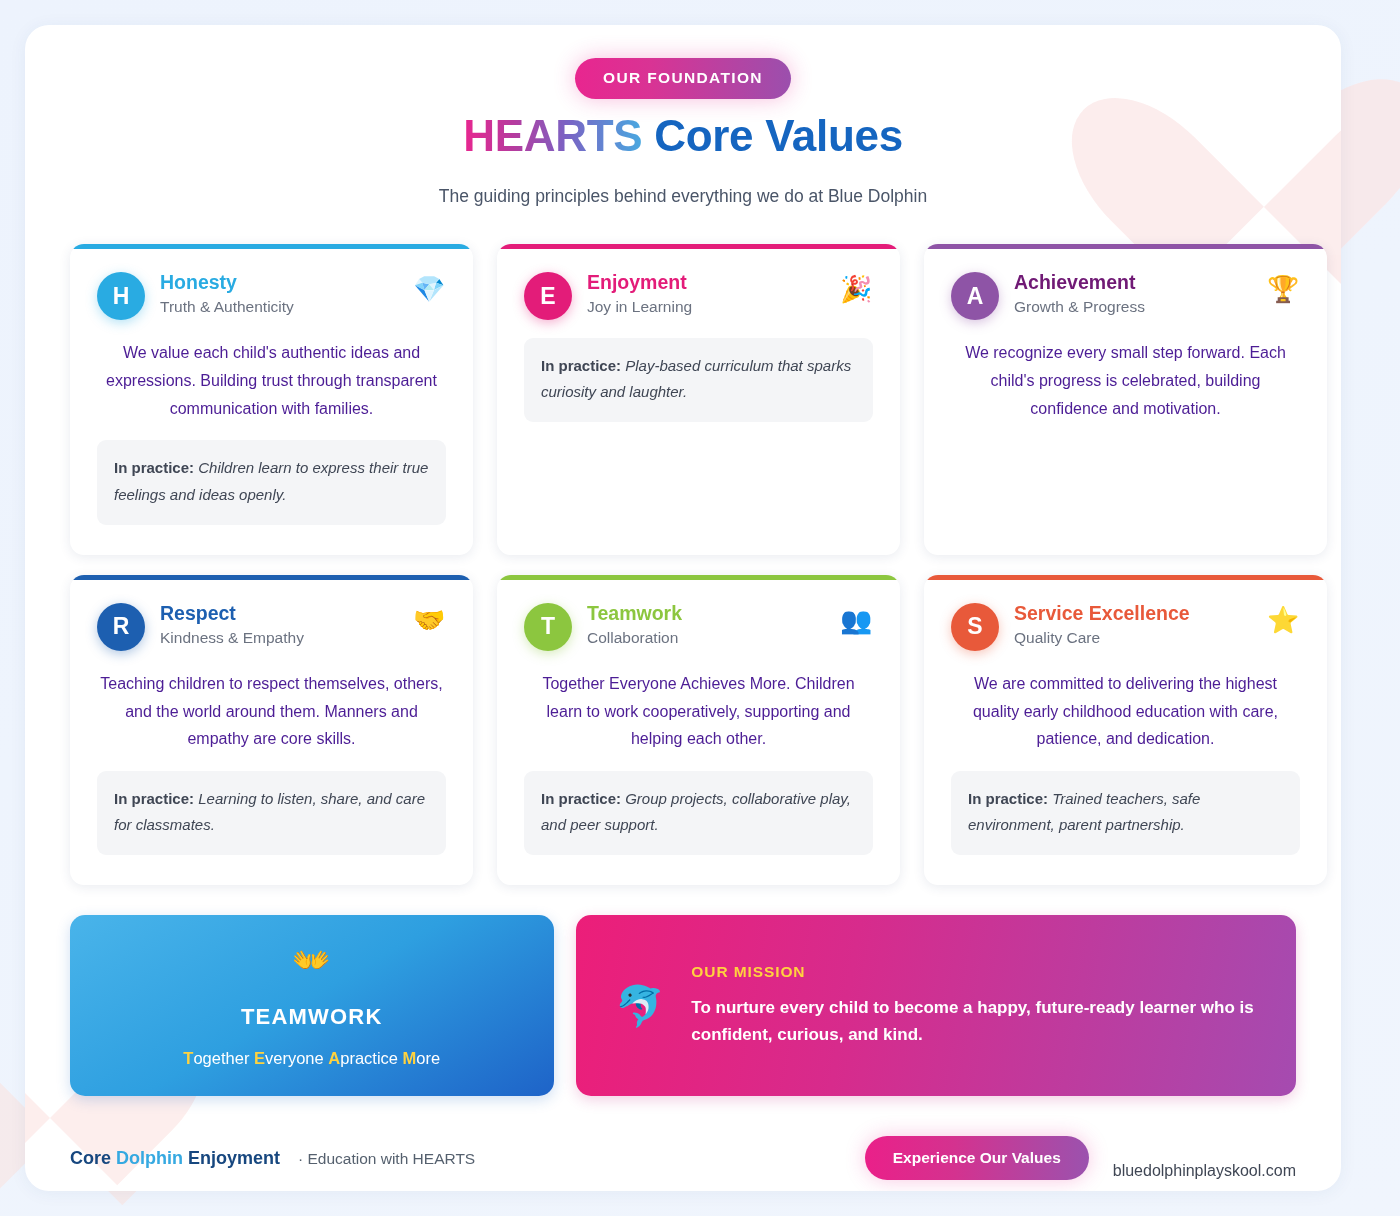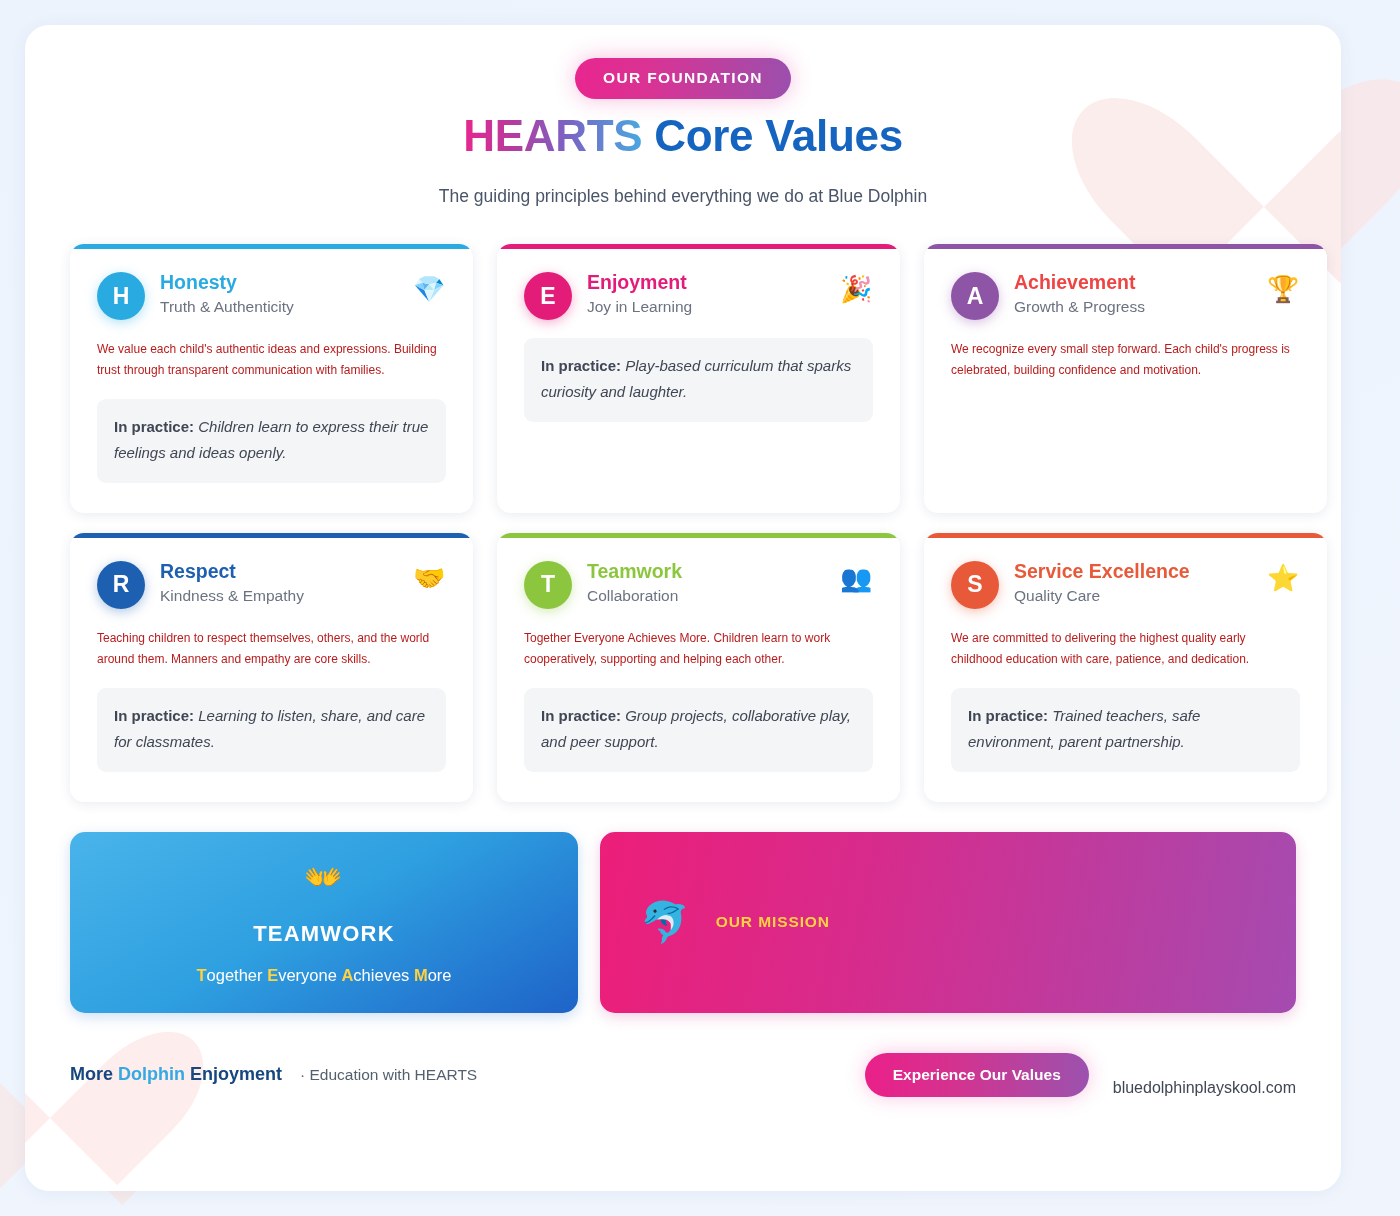--- a/index.html
+++ b/index.html
@@ -149,23 +149,24 @@
   .vemoji {
     flex: 0 0 auto;
     font-size: 26px;
     line-height: 1;
     margin-top: 6px;
     font-family: "DejaVu Sans", sans-serif;
   }
 
   .vdesc {
     margin-top: 19px;
-    font-size: 12px;
+    font-size: 16px;
     line-height: 1.74;
-    color: #b91c1c;
+    color: #4c1d95;
+    text-align: center;
   }
 
   .practice {
     margin-top: 18px;
     background: #f4f5f7;
     border-radius: 9px;
     padding: 15px 17px 17px;
     font-size: 15px;
     line-height: 1.74;
     color: #3f4654;
@@ -307,21 +308,21 @@
               </div>
               <div class="vemoji">🎉</div>
             </div>
             <div class="practice"><b>In practice:</b> <i>Play-based curriculum that sparks curiosity and laughter.</i></div>
           </div>
           <div class="vcard">
             <div class="accent" style="background: rgb(142, 84, 166);"></div>
             <div class="vhead">
               <div class="circle" style="background: rgb(142, 84, 166); box-shadow: rgba(142, 84, 166, 0.35) 0px 3px 12px;">A</div>
               <div class="vtitles">
-                <div class="vname" style="color: #ef4444;">Achievement</div>
+                <div class="vname" style="color: #701a75;">Achievement</div>
                 <div class="vsub">Growth &amp; Progress</div>
               </div>
               <div class="vemoji">🏆</div>
             </div>
             <div class="vdesc">We recognize every small step forward. Each child's progress is celebrated, building confidence and motivation.</div>
           </div>
           <div class="vcard">
             <div class="accent" style="background: rgb(29, 95, 176);"></div>
             <div class="vhead">
               <div class="circle" style="background: rgb(29, 95, 176); box-shadow: rgba(29, 95, 176, 0.35) 0px 3px 12px;">R</div>
@@ -360,34 +361,35 @@
             <div class="vdesc">We are committed to delivering the highest quality early childhood education with care, patience, and dedication.</div>
             <div class="practice"><b>In practice:</b> <i>Trained teachers, safe environment, parent partnership.</i></div>
           </div>
         </div>
 
       <div class="panels">
 
         <div class="panel-team">
           <div class="hands">👐</div>
           <div class="team-word">TEAMWORK</div>
-          <div class="team-expand" id="team-acronym"><span class="hl">T</span><span>ogether </span><span class="hl">E</span><span>veryone </span><span class="hl">A</span><span>chieves </span><span class="hl">M</span><span>ore</span></div>
+          <div class="team-expand" id="team-acronym"><span class="hl">T</span><span>ogether </span><span class="hl">E</span><span>veryone </span><span class="hl">A</span><span>practice </span><span class="hl">M</span><span>ore</span></div>
         </div>
 
         <div class="panel-mission">
           <div class="dolphin">🐬</div>
           <div class="m-body">
             <div class="m-label">OUR MISSION</div>
+            <div class="m-text">To nurture every child to become a happy, future-ready learner who is confident, curious, and kind.</div>
           </div>
         </div>
 
       </div>
 
       <div class="footer">
-        <div class="brand"><span class="b-blue">More </span><span class="b-light">Dolphin </span><span class="b-blue">Enjoyment</span><span class="tag">· Education with HEARTS</span></div>
+        <div class="brand"><span class="b-blue">Core </span><span class="b-light">Dolphin </span><span class="b-blue">Enjoyment</span><span class="tag">· Education with HEARTS</span></div>
 
         <div class="footer-right">
           <button class="cta">Experience Our Values</button>
           <div class="site">bluedolphinplayskool.com</div>
         </div>
       </div>
 
     </div>
   </div>
 </div>

